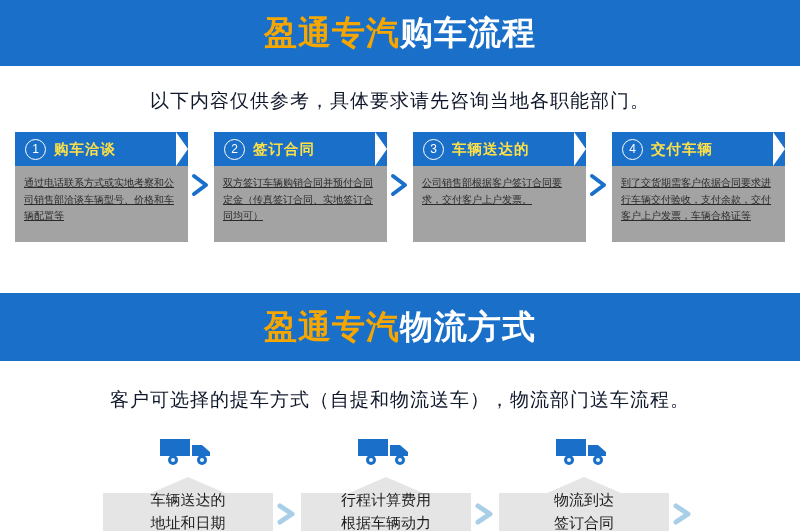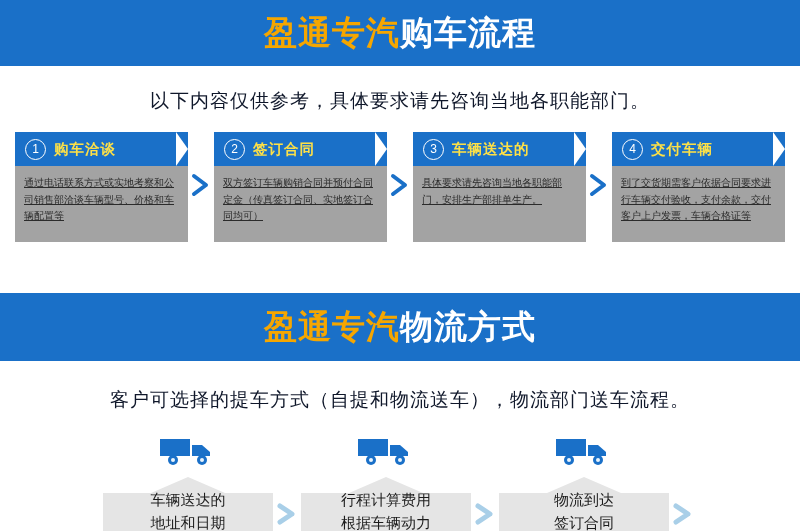--- a/index.html
+++ b/index.html
@@ -223,21 +223,21 @@
         <svg width="22" height="26" viewBox="0 0 22 26">
             <polyline points="4,4 16,13 4,22" fill="none" stroke="#1a70c8" stroke-width="4" stroke-linecap="round" stroke-linejoin="round"></polyline>
           </svg>
       </div>
 
       <div class="step">
         <div class="step-head">
           <div class="num-circle">3</div>
           <div class="step-label">车辆送达的</div>
         </div>
-        <div class="step-body">具体要求请先咨询当地各职能部门，安排生产部排单生产。</div>
+        <div class="step-body">公司销售部根据客户签订合同要求，交付客户上户发票。</div>
       </div>
 
       <div class="arrow">
         <svg width="22" height="26" viewBox="0 0 22 26">
             <polyline points="4,4 16,13 4,22" fill="none" stroke="#1a70c8" stroke-width="4" stroke-linecap="round" stroke-linejoin="round"></polyline>
           </svg>
       </div>
 
       <div class="step">
         <div class="step-head">

